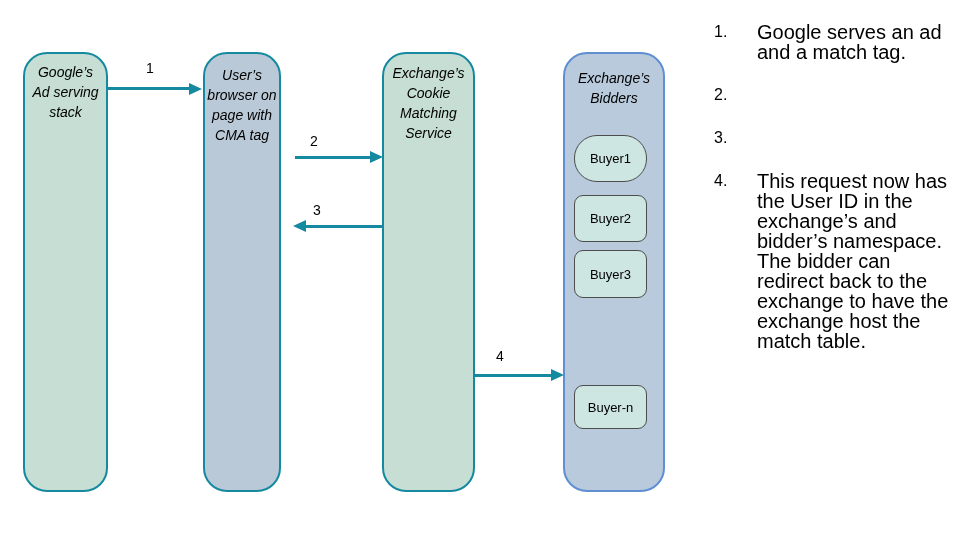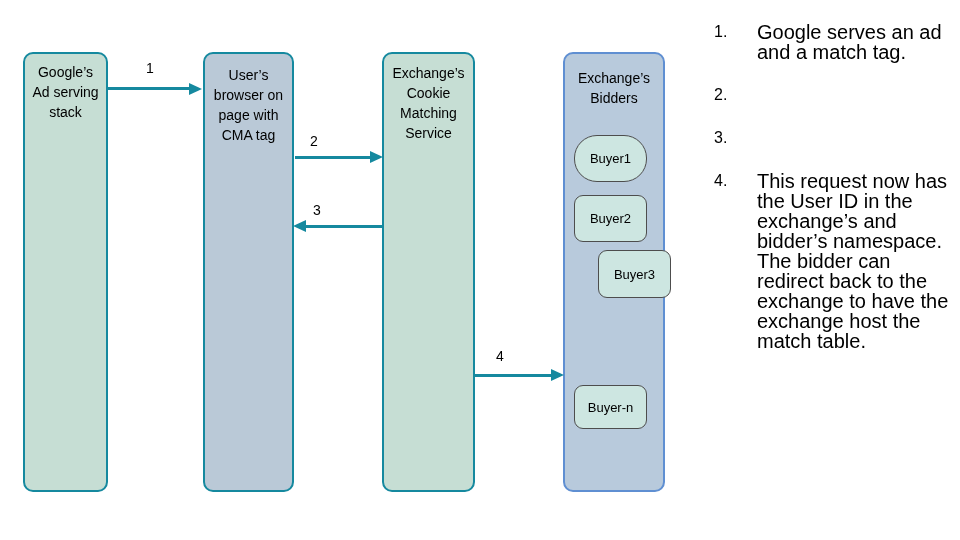--- a/index.html
+++ b/index.html
@@ -2,46 +2,47 @@
 <html style="--teal-border: #15899f; --green-fill: #c6ded4; --browser-fill: #bac9d7; --bidders-fill: #b8cadc; --bidders-border: #5f8fd2; --buyer-fill: #cde6e1; --buyer-border: #4d4d4d; --arrow: #15899f; --text: #000000;"><head>
 <meta charset="utf-8">
 <style>
   html,body { margin:0; padding:0; background:#fff; }
   #canvas {
     position:relative; width:960px; height:540px; background:#fff;
     font-family:"Liberation Sans", sans-serif; color:#000; overflow:hidden;
   }
   
   .node {
-    position:absolute; box-sizing:border-box; border-radius:10px;
+    position:absolute; box-sizing:border-box; border-radius:24px;
     border:2px solid var(--teal-border);
+    font-style:italic;
   }
   .node-label {
     display:block; white-space:pre-line; text-align:center;
     font-size:14px; line-height:20px; color:var(--text);
   }
   #google-box  { left:23px;  top:52px; width:85px;  height:440px; background:var(--green-fill); }
   #google-box .node-label { padding-top:8px; }
-  #browser-box { left:203px; top:52px; width:91px;  height:440px; background:var(--browser-fill); }
+  #browser-box { left:203px; top:52px; width:78px;  height:440px; background:var(--browser-fill); }
   #browser-box .node-label { padding-top:11px; }
   #cms-box     { left:382px; top:52px; width:93px;  height:440px; background:var(--green-fill); }
   #cms-box .node-label { padding-top:9px; }
   #bidders-box { left:563px; top:52px; width:102px; height:440px;
                  background:var(--bidders-fill); border-color:var(--bidders-border); }
   #bidders-box .node-label { padding-top:14px; }
   
   .buyer {
     position:absolute; left:574px; width:73px; box-sizing:border-box;
     background:var(--buyer-fill); border:1.5px solid var(--buyer-border); border-radius:9px;
     display:flex; align-items:center; justify-content:center;
     font-size:13px; color:var(--text);
   }
   #buyer-1 { top:135px; height:47px;border-radius:23px; }
   #buyer-2 { top:195px; height:47px;text-align:center; }
-  #buyer-3 { top:250px; height:48px;margin-left:24px; }
+  #buyer-3 { top:250px; height:48px; }
   #buyer-n { top:385px; height:44px; }
   
   .arrow-line { position:absolute; height:3px; background:var(--arrow); }
   .arrow-head {
     position:absolute; width:0; height:0;
     border-top:6px solid transparent; border-bottom:6px solid transparent;
   }
   .arrow-head.right { border-left:13px solid var(--arrow); }
   .arrow-head.left  { border-right:13px solid var(--arrow); }
   .arrow-label {

